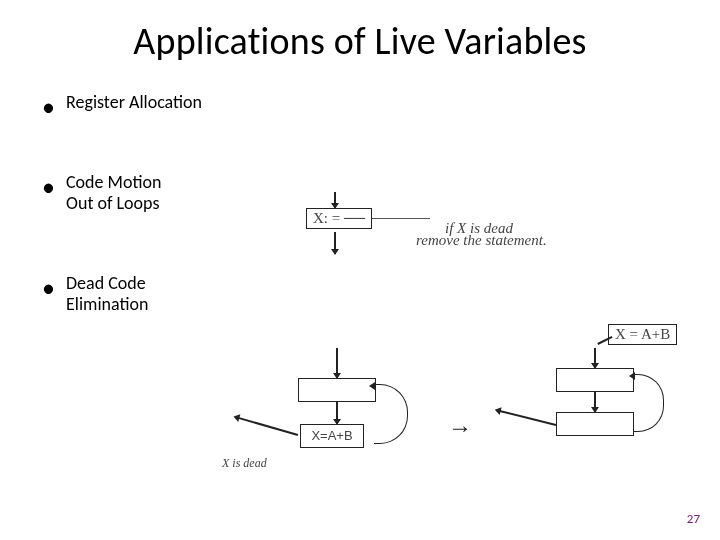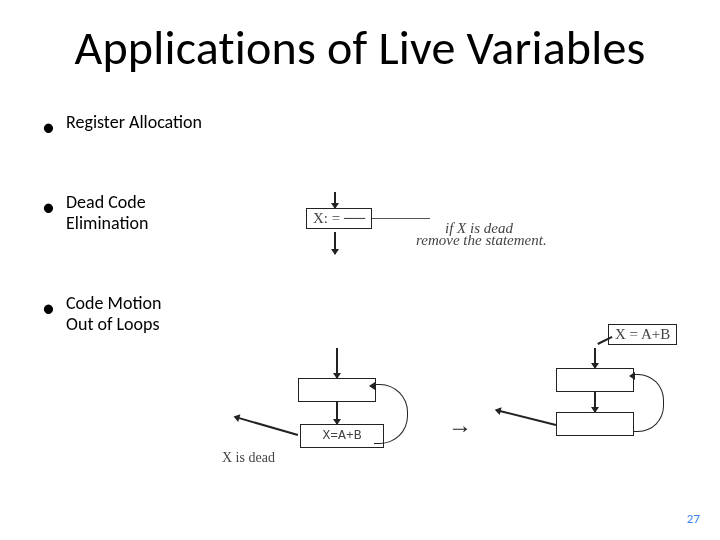--- a/index.html
+++ b/index.html
@@ -1,23 +1,23 @@
 <!DOCTYPE html>
 <html><head>
 <meta charset="utf-8">
 <style>
   * { margin: 0; padding: 0; box-sizing: border-box; }
   html, body { width: 720px; height: 540px; background: #fff; font-family: Calibri, Arial, sans-serif; color: #000; }
   .slide { position: relative; width: 720px; height: 540px; padding: 18px 40px 30px 40px; }
-  .title { font-size: 48px; font-weight: 400; text-align: center; margin-bottom: 35px; letter-spacing: 0.2px; }
+  .title { font-size: 38px; font-weight: 400; text-align: center; margin-bottom: 28px; letter-spacing: 0.2px; }
   .bullets { list-style: none; }
   .bullets li { font-size: 18px; font-weight: 400; margin-bottom: 58px; line-height: 1.2; position: relative; padding-left: 26px; }
   .bullets li::before { content: "•"; position: absolute; left: 2px; top: 0; font-size: 26px; }
   .two-line { display: inline-block; }
-  .page-num { position: absolute; right: 20px; bottom: 14px; font-size: 13px; color: #3b82f6; }
+  .page-num { position: absolute; right: 20px; bottom: 14px; font-size: 13px; color: #701a75; }
 
   
   .anno { position: absolute; font-family: "Comic Sans MS", "Segoe Script", cursive; font-size: 15px; color: #444; }
   .box { border: 1.5px solid #222; background: #fff; padding: 1px 6px; font-family: "Comic Sans MS", cursive; font-size: 15px; display: inline-block; }
 
   .dead-anno { left: 268px; top: 192px; width: 430px; height: 90px; }
   .dead-anno .arrow-in { position: absolute; left: 66px; top: 0; width: 1.5px; height: 16px; background: #222; }
   .dead-anno .arrow-in::after { content: ""; position: absolute; left: -3px; bottom: -1px; border-left: 4px solid transparent; border-right: 4px solid transparent; border-top: 6px solid #222; }
   .dead-anno .stmt-box { position: absolute; left: 38px; top: 16px; }
   .dead-anno .arrow-out { position: absolute; left: 66px; top: 40px; width: 1.5px; height: 22px; background: #222; }
@@ -27,26 +27,26 @@
   .dead-anno .note2 { position: absolute; left: 148px; top: 40px; font-style: italic; text-align: right; }
 
   .motion-anno { left: 228px; top: 340px; width: 480px; height: 150px; }
   
   .fg1 { position: absolute; left: 0; top: 0; width: 210px; height: 150px; }
   .fg1 .vin { position: absolute; left: 108px; top: 8px; width: 1.5px; height: 30px; background: #222; }
   .fg1 .vin::after { content: ""; position: absolute; left: -3px; bottom: -1px; border-left: 4px solid transparent; border-right: 4px solid transparent; border-top: 6px solid #222; }
   .fg1 .b1 { position: absolute; left: 70px; top: 38px; width: 78px; height: 24px; border: 1.5px solid #222; }
   .fg1 .vmid { position: absolute; left: 108px; top: 62px; width: 1.5px; height: 22px; background: #222; }
   .fg1 .vmid::after { content: ""; position: absolute; left: -3px; bottom: -1px; border-left: 4px solid transparent; border-right: 4px solid transparent; border-top: 6px solid #222; }
-  .fg1 .b2 { position: absolute; left: 72px; top: 84px; width: 84px; height: 24px; border: 1.5px solid #222; text-align: center; font-size: 13px; line-height: 22px; font-family: Liberation Mono, monospace; }
+  .fg1 .b2 { position: absolute; left: 72px; top: 84px; width: 64px; height: 24px; border: 1.5px solid #222; text-align: center; font-size: 13px; line-height: 22px; font-family: Liberation Sans, sans-serif; }
   .fg1 .loop { position: absolute; left: 146px; top: 44px; width: 34px; height: 60px; border: 1.5px solid #222; border-left: none; border-radius: 0 28px 28px 0; }
   .fg1 .loop::after { content: ""; position: absolute; left: -5px; top: -3px; border-top: 4px solid transparent; border-bottom: 4px solid transparent; border-right: 6px solid #222; }
   .fg1 .out-line { position: absolute; left: 8px; top: 94px; width: 62px; height: 1.5px; background: #222; transform: rotate(16deg); transform-origin: right center; }
   .fg1 .out-line::after { content: ""; position: absolute; left: -5px; top: -3px; border-top: 4px solid transparent; border-bottom: 4px solid transparent; border-right: 6px solid #222; }
-  .fg1 .deadlbl { position: absolute; left: -6px; top: 110px; font-size: 14px; }
+  .fg1 .deadlbl { position: absolute; left: -6px; top: 116px; font-style: italic; font-size: 12px; }
 
   .big-arrow { position: absolute; left: 220px; top: 72px; font-size: 24px; color: #222; }
 
   
   .fg2 { position: absolute; left: 270px; top: -16px; width: 210px; height: 170px; text-align: center; }
   .fg2 .hoist { position: absolute; left: 110px; top: 0; }
   .fg2 .vtop { position: absolute; left: 96px; top: 24px; width: 1.5px; height: 20px; background: #222; }
   .fg2 .vtop::after { content: ""; position: absolute; left: -3px; bottom: -1px; border-left: 4px solid transparent; border-right: 4px solid transparent; border-top: 6px solid #222; }
   .fg2 .b1 { position: absolute; left: 58px; top: 44px; width: 78px; height: 24px; border: 1.5px solid #222; }
   .fg2 .vmid { position: absolute; left: 96px; top: 68px; width: 1.5px; height: 20px; background: #222; }
@@ -61,30 +61,30 @@
 </head>
 <body>
 
 <div class="slide">
   <h1 class="title">Applications of Live Variables</h1>
 
   <ul class="bullets">
     <li>
       <span>Register Allocation</span>
     </li>
+    <li style="margin-top: 30px;">
+      <span class="two-line">
+        <span>Code Motion</span><br>
+        <span>Out of Loops</span>
+      </span>
+    </li>
     <li>
       <span class="two-line">
         <span>Dead Code</span><br>
         <span>Elimination</span>
-      </span>
-    </li>
-    <li style="margin-top: 30px;">
-      <span class="two-line">
-        <span>Code Motion</span><br>
-        <span>Out of Loops</span>
       </span>
     </li>
   </ul>
 
   <div class="anno dead-anno">
     <div class="arrow-in"></div>
     <div class="box stmt-box">X: = ──</div>
     <div class="arrow-out"></div>
     <div class="lead"></div>
     <div class="note1">if X is dead</div>

